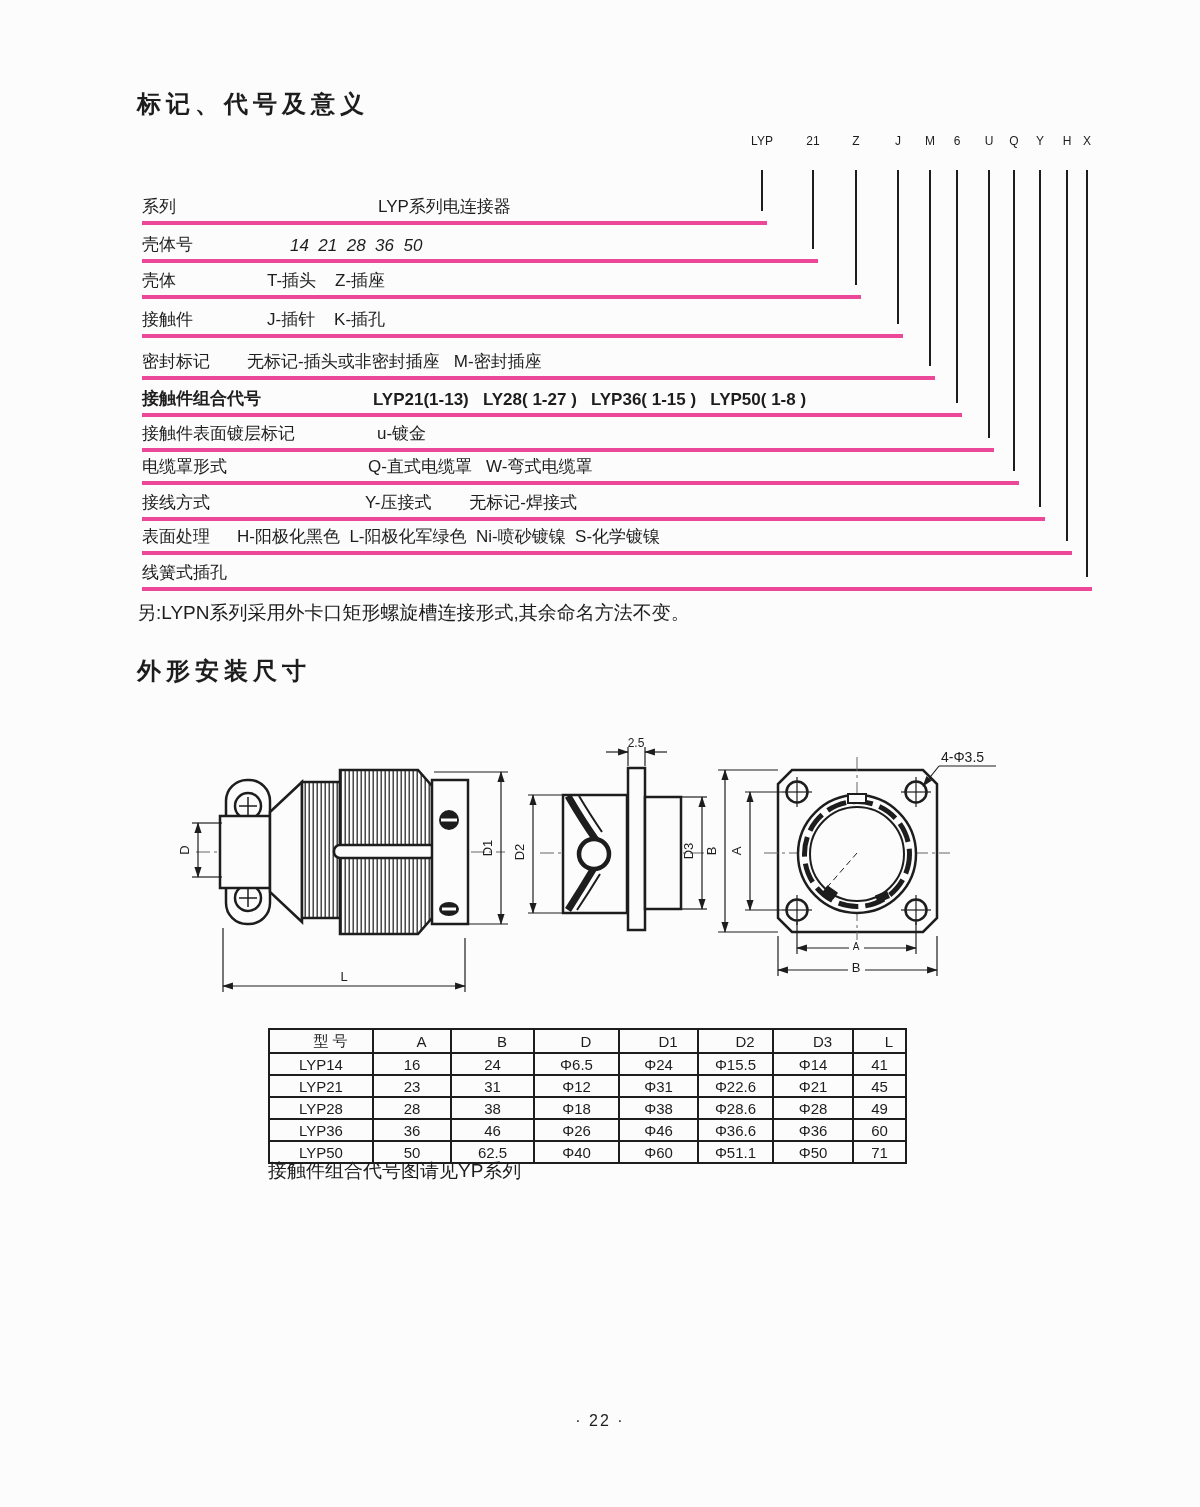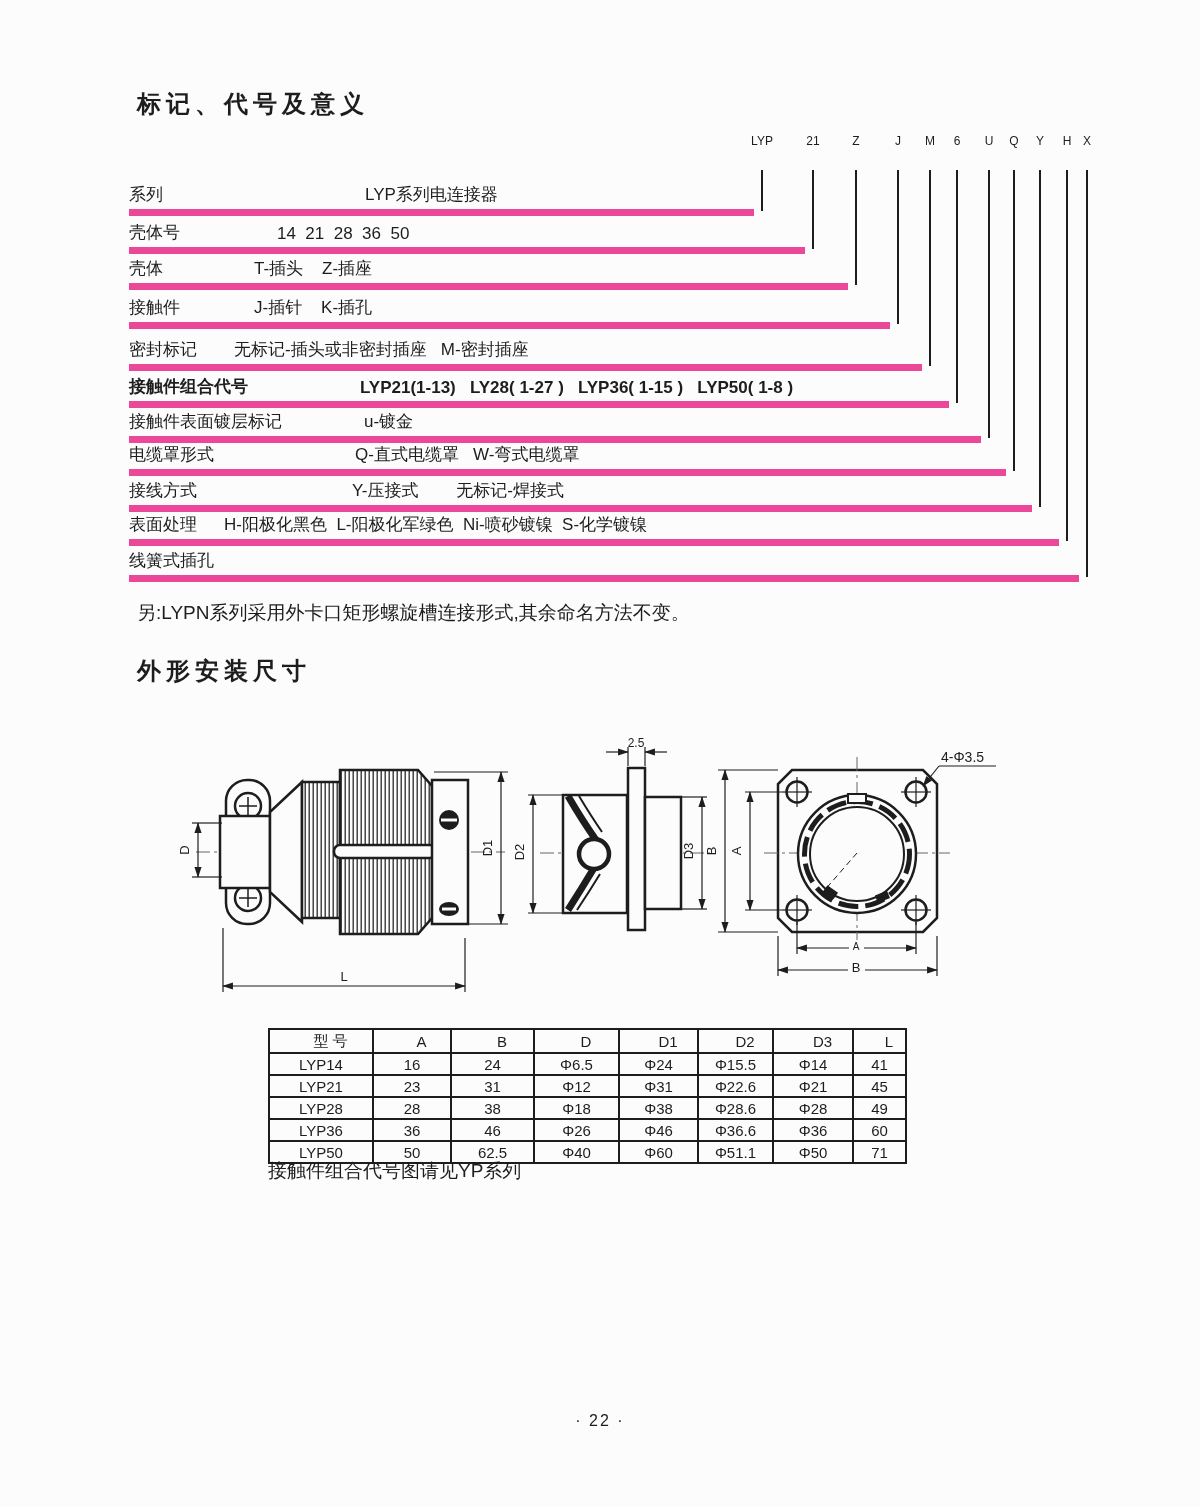--- a/index.html
+++ b/index.html
@@ -6,21 +6,21 @@
   .page{
     position:relative;width:1200px;height:1507px;margin:0 auto;
     background:#fcfcfc;color:#1d1d1d;
     font-family:"Liberation Sans","DejaVu Sans",sans-serif;
     overflow:hidden;
   }
   .abs{position:absolute;}
   .h1{font-size:24px;font-weight:700;letter-spacing:5px;white-space:nowrap;}
   .cc{position:absolute;top:134px;transform:translateX(-50%);font-size:12px;white-space:nowrap;}
   .vl{position:absolute;width:2px;background:#1d1d1d;}
-  .rule-row{position:absolute;left:129px;height:26px;border-bottom:7px solid #ec4899;}
+  .rule-row{position:absolute;left:142px;height:26px;border-bottom:4px solid #ec4899;margin-top:12px;}
   .rl{position:absolute;left:0;bottom:3px;font-size:17px;white-space:pre;}
   .rv{position:absolute;bottom:3px;font-size:17px;white-space:pre;}
   .note{font-size:19px;white-space:nowrap;}
   table.dim{border-collapse:collapse;table-layout:fixed;background:#fcfcfc;}
   table.dim td,table.dim th{
     border:2px solid #1d1d1d;font-size:15px;font-weight:400;
     text-align:center;vertical-align:middle;padding:0;white-space:nowrap;
   }
   table.dim th{height:22px;padding-left:19px;}
   table.dim td{height:20px;}
@@ -58,21 +58,21 @@
     <div class="vl" style="left:1039px;top:170px;height:337px;"></div>
     <div class="vl" style="left:1066px;top:170px;height:371px;"></div>
     <div class="vl" style="left:1086px;top:170px;height:407px;"></div>
 
     <div class="rule-row" style="top:183px;width:625px;">
       <span class="rl">系列</span>
       <span class="rv" style="left:236px;">LYP系列电连接器</span>
     </div>
     <div class="rule-row" style="top:221px;width:676px;">
       <span class="rl">壳体号</span>
-      <span class="rv" style="left:148px;">14  21  28  36  50</span>
+      <span class="rv" style="left:148px;font-style:italic;">14  21  28  36  50</span>
     </div>
     <div class="rule-row" style="top:257px;width:719px;">
       <span class="rl">壳体</span>
       <span class="rv" style="left:125px;">T-插头    Z-插座</span>
     </div>
     <div class="rule-row" style="top:296px;width:761px;">
       <span class="rl">接触件</span>
       <span class="rv" style="left:125px;">J-插针    K-插孔</span>
     </div>
     <div class="rule-row" style="top:338px;width:793px;">

